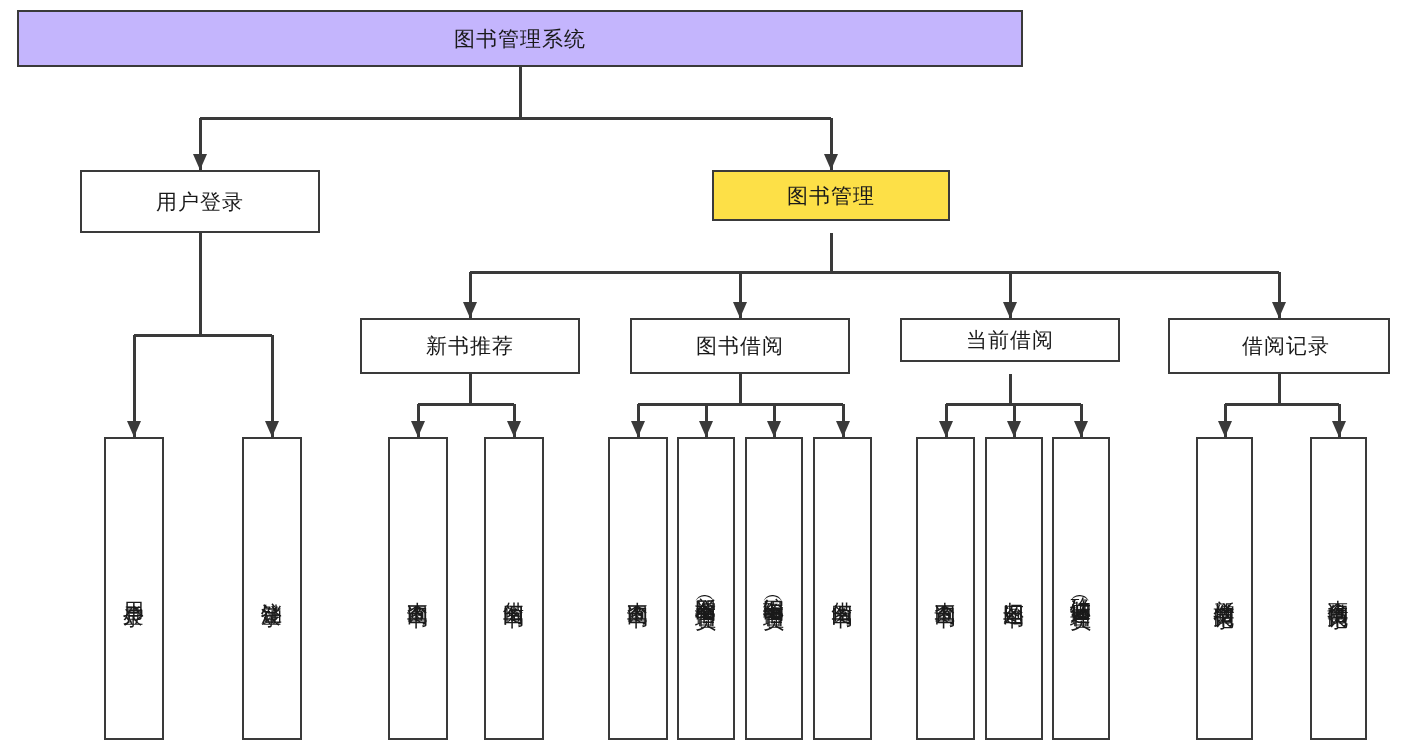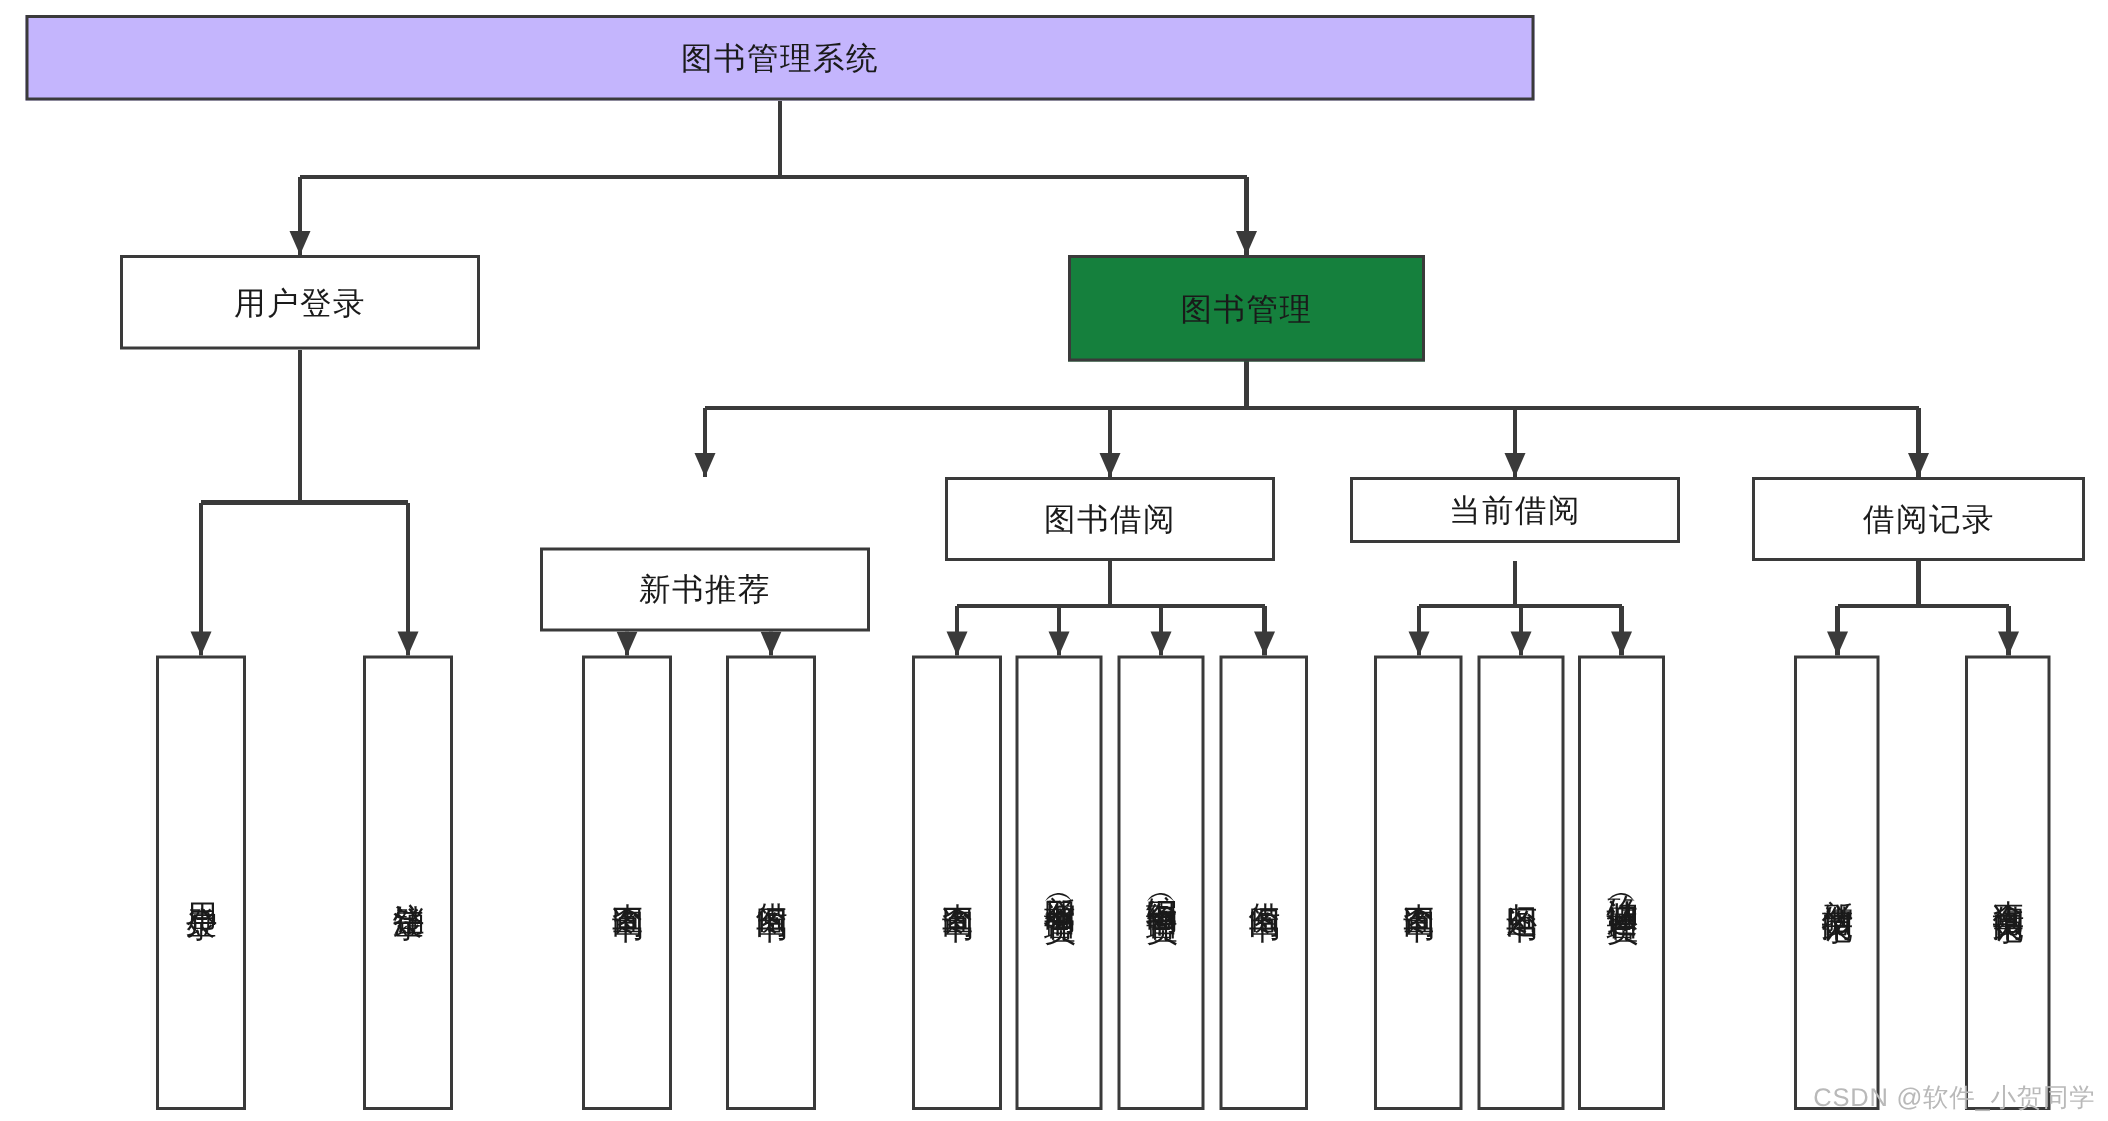--- a/index.html
+++ b/index.html
@@ -122,24 +122,24 @@
       <line x1="1339" y1="404" x2="1339" y2="437" stroke="#3a3a3a" stroke-width="3" shape-rendering="crispEdges"></line>
       <path d="M1332,421 L1346,421 L1339,437 Z" fill="#3a3a3a"></path>
     </svg>
   <div id="nodes">
       <div class="node horiz" style="left: 17px; top: 10px; width: 1006px; height: 57px; border-color: rgb(58, 58, 58); background: #c4b5fd; color: rgb(26, 26, 26);">
         <span class="label">图书管理系统</span>
       </div>
       <div class="node horiz" style="left: 80px; top: 170px; width: 240px; height: 63px; border-color: rgb(58, 58, 58); background: rgb(255, 255, 255); color: rgb(26, 26, 26);">
         <span class="label">用户登录</span>
       </div>
-      <div class="node horiz" style="left: 712px; top: 170px; width: 238px; height: 71px; border-color: rgb(58, 58, 58); background: #15803d; color: rgb(26, 26, 26);">
+      <div class="node horiz" style="left: 712px; top: 170px; width: 238px; height: 51px; border-color: rgb(58, 58, 58); background: #fde047; color: rgb(26, 26, 26);">
         <span class="label">图书管理</span>
       </div>
-      <div class="node horiz" style="left: 360px; top: 318px; width: 220px; height: 56px; border-color: rgb(58, 58, 58); background: rgb(255, 255, 255); color: rgb(26, 26, 26); margin-top: 47px;">
+      <div class="node horiz" style="left: 360px; top: 318px; width: 220px; height: 56px; border-color: rgb(58, 58, 58); background: rgb(255, 255, 255); color: rgb(26, 26, 26);">
         <span class="label">新书推荐</span>
       </div>
       <div class="node horiz" style="left: 630px; top: 318px; width: 220px; height: 56px; border-color: rgb(58, 58, 58); background: rgb(255, 255, 255); color: rgb(26, 26, 26);">
         <span class="label">图书借阅</span>
       </div>
       <div class="node horiz" style="left: 900px; top: 318px; width: 220px; height: 44px; border-color: rgb(58, 58, 58); background: rgb(255, 255, 255); color: rgb(26, 26, 26);">
         <span class="label">当前借阅</span>
       </div>
       <div class="node horiz" style="left: 1168px; top: 318px; width: 222px; height: 56px; border-color: rgb(58, 58, 58); background: rgb(255, 255, 255); color: rgb(26, 26, 26); padding-left: 14px;">
         <span class="label">借阅记录</span>
@@ -177,14 +177,13 @@
       <div class="node vert" style="left: 1052px; top: 437px; width: 58px; height: 303px; border-color: rgb(58, 58, 58); background: rgb(255, 255, 255); color: rgb(26, 26, 26);">
         <span class="label">确认归还（管理员）</span>
       </div>
       <div class="node vert" style="left: 1196px; top: 437px; width: 57px; height: 303px; border-color: rgb(58, 58, 58); background: rgb(255, 255, 255); color: rgb(26, 26, 26);">
         <span class="label">新增借阅记录</span>
       </div>
       <div class="node vert" style="left: 1310px; top: 437px; width: 57px; height: 303px; border-color: rgb(58, 58, 58); background: rgb(255, 255, 255); color: rgb(26, 26, 26);">
         <span class="label">查询借阅记录</span>
       </div>
     </div>
-  <div id="watermark">CSDN @软件_小贺同学</div>
 </div>
 
 </body></html>

